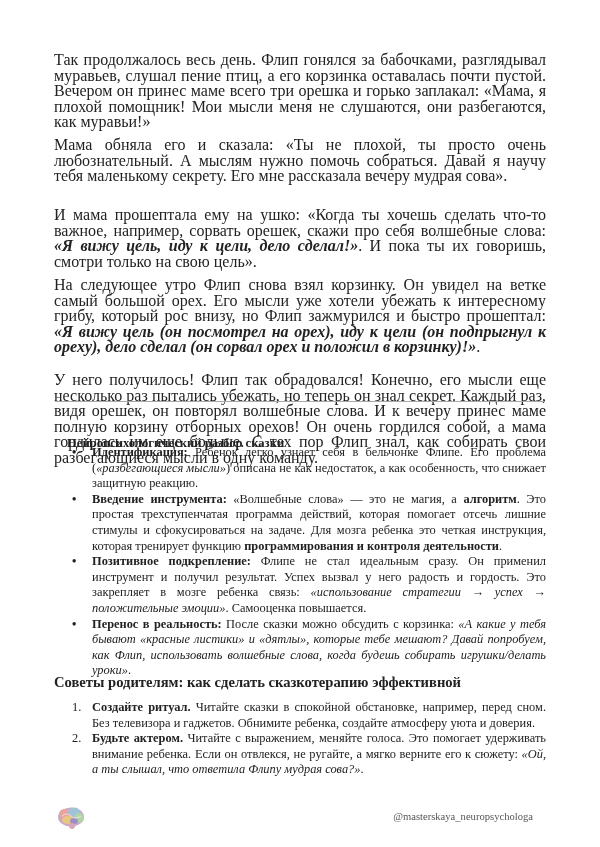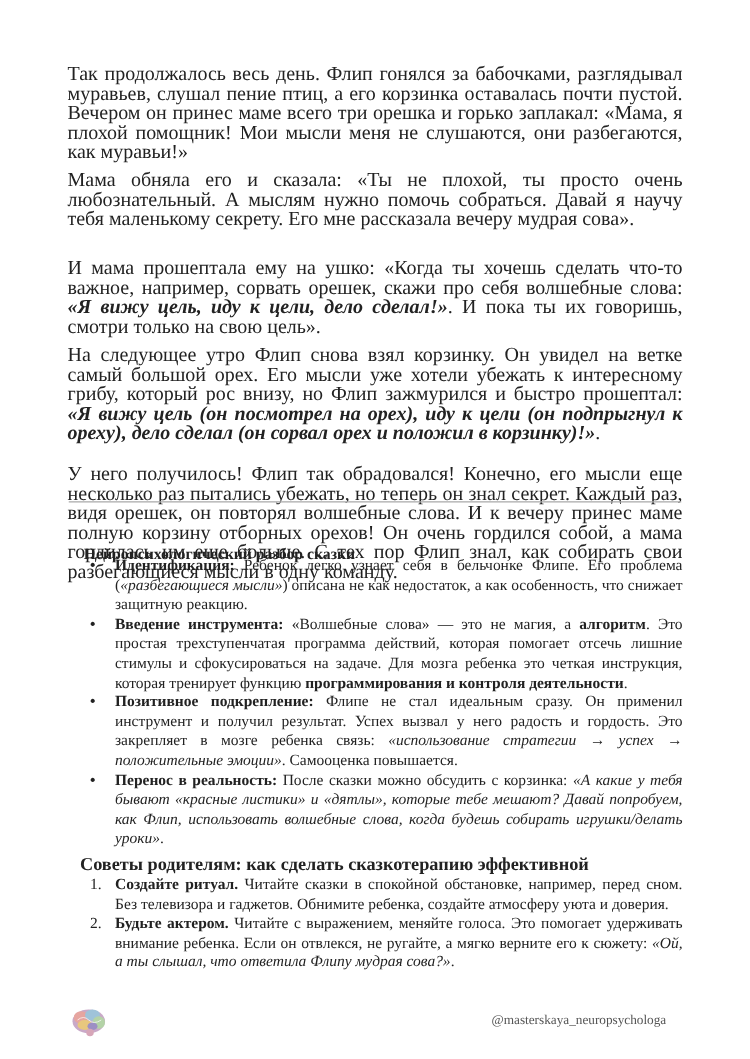--- a/index.html
+++ b/index.html
@@ -33,21 +33,21 @@
     margin: 0; padding: 0; list-style: none;
   }
   ul.analysis li, ol.tips li {
     position: relative; padding-left: 38px;
     font-size: 12.4px; line-height: 15.6px; text-align: justify;
   }
   ul.analysis li .bullet {
     position: absolute; left: 18px; top: 0; font-weight: bold;
   }
   .h2 {
-    position: absolute; top: 621px; left: 0; margin: 10px;
+    position: absolute; top: 621px; left: 0; margin: 0;
     font-size: 14.6px; font-weight: bold; line-height: 18px;
   }
   ol.tips {
     position: absolute; top: 648px; left: 0; width: 492px;
     margin: 0; padding: 0; list-style: none;
   }
   ol.tips li .num { position: absolute; left: 18px; top: 0; }
   .footer {
     position: absolute; left: 0; top: 800px; width: 600px; height: 40px;
   }

